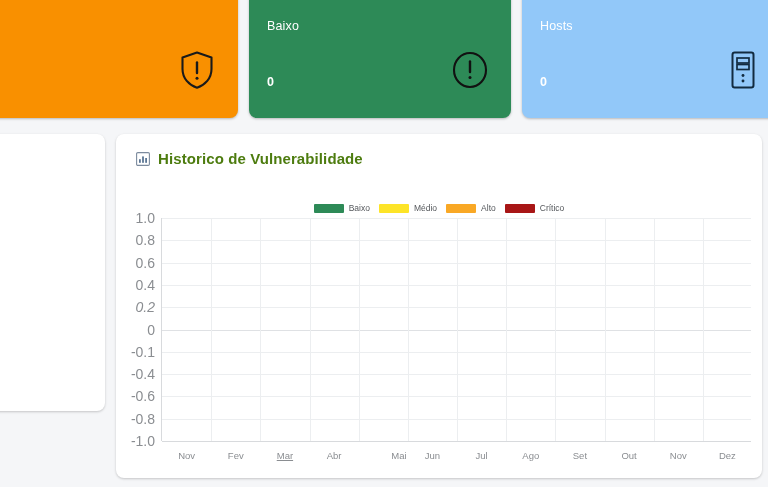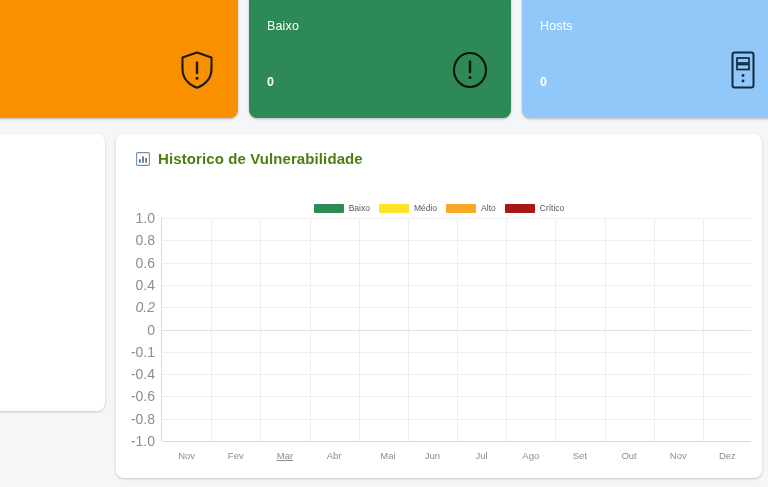--- a/index.html
+++ b/index.html
@@ -253,21 +253,21 @@
           <div class="grid-h axis-bottom" style="top: 223px;"></div>
           <div class="ytick" style="top: 223px;">-1.0</div>
           <div class="xtick" style="left: 24.5833px;">Nov</div>
           <div class="grid-v" style="left: 49.1667px;"></div>
           <div class="xtick" style="left: 73.75px;">Fev</div>
           <div class="grid-v" style="left: 98.3333px;"></div>
           <div class="xtick" style="left: 122.917px; text-decoration: underline;">Mar</div>
           <div class="grid-v" style="left: 147.5px;"></div>
           <div class="xtick" style="left: 172.083px; text-align: right;">Abr</div>
           <div class="grid-v" style="left: 196.667px;"></div>
-          <div class="xtick" style="left: 226px;">Mai</div>
+          <div class="xtick" style="left: 237px;">Mai</div>
           <div class="grid-v" style="left: 245.833px;"></div>
           <div class="xtick" style="left: 270.417px;">Jun</div>
           <div class="grid-v" style="left: 295px;"></div>
           <div class="xtick" style="left: 319.583px;">Jul</div>
           <div class="grid-v" style="left: 344.167px;"></div>
           <div class="xtick" style="left: 368.75px;">Ago</div>
           <div class="grid-v" style="left: 393.333px;"></div>
           <div class="xtick" style="left: 417.917px; text-align: center;">Set</div>
           <div class="grid-v" style="left: 442.5px;"></div>
           <div class="xtick" style="left: 467.083px;">Out</div>

